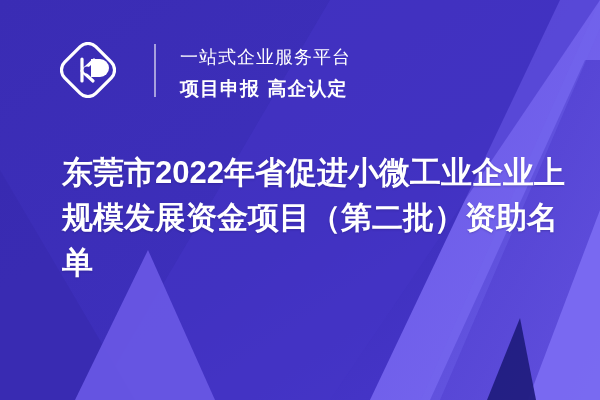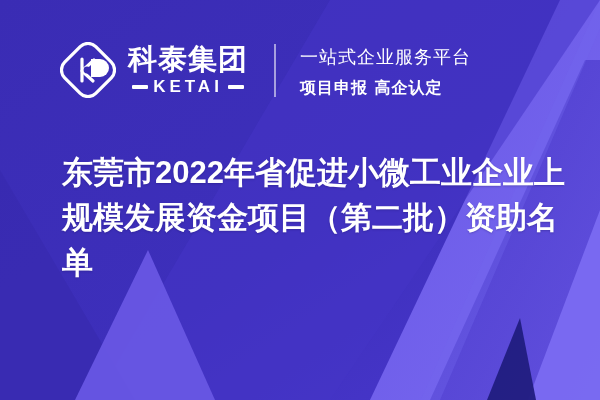--- a/index.html
+++ b/index.html
@@ -47,21 +47,21 @@
     width:2px;height:53px;background:rgba(255,255,255,.55);
     margin-left:26px;margin-right:24px;flex:0 0 2px;
   }
   .slogan{display:flex;flex-direction:column;justify-content:center;}
   .slogan-main{
     font-size:18px;line-height:32px;color:#ffffff;font-weight:300;
     letter-spacing:1px;white-space:nowrap;
     font-family:"DejaVu Sans","Liberation Sans",sans-serif;
   }
   .slogan-sub{
-    font-size:16px;line-height:24px;color:#ffffff;margin-top:3px;
+    font-size:19px;line-height:24px;color:#ffffff;margin-top:3px;
     letter-spacing:1px;white-space:nowrap;font-weight:bold;
     font-family:"DejaVu Serif","Liberation Serif",serif;
   }
 
   
   .headline{
     position:absolute;left:62px;top:150px;width:510px;
     color:#ffffff;font-weight:bold;
     font-size:31px;line-height:45px;letter-spacing:0px;
     font-family:Liberation Sans, sans-serif;
@@ -118,28 +118,20 @@
           <g fill="none" stroke="#ffffff" stroke-width="3.2" stroke-linejoin="round" stroke-linecap="round">
             <rect x="6" y="6" width="44" height="44" rx="11" ry="11" transform="rotate(45 28 28)"></rect>
             <path d="M22 17 L22 39"></path>
             <path d="M34 18 L22 29 L33 39"></path>
           </g>
           <path d="M31 17 L40 17 A9 9 0 0 1 40 35 L31 35 Z" fill="#ffffff"></path>
           <circle cx="27" cy="28" r="3.4" fill="#3a2cb4"></circle>
         </svg>
       </div>
 
-      <div class="logo-words">
-        <div class="logo-cn">科泰集团</div>
-        <div class="logo-en-row">
-          <span class="dash"></span>
-          <span class="logo-en">KETAI</span>
-          <span class="dash"></span>
-        </div>
-      </div>
     </div>
 
     <div class="divider"></div>
 
     <div class="slogan">
       <div class="slogan-main">一站式企业服务平台</div>
       <div class="slogan-sub">项目申报 高企认定</div>
     </div>
   </div>
 

